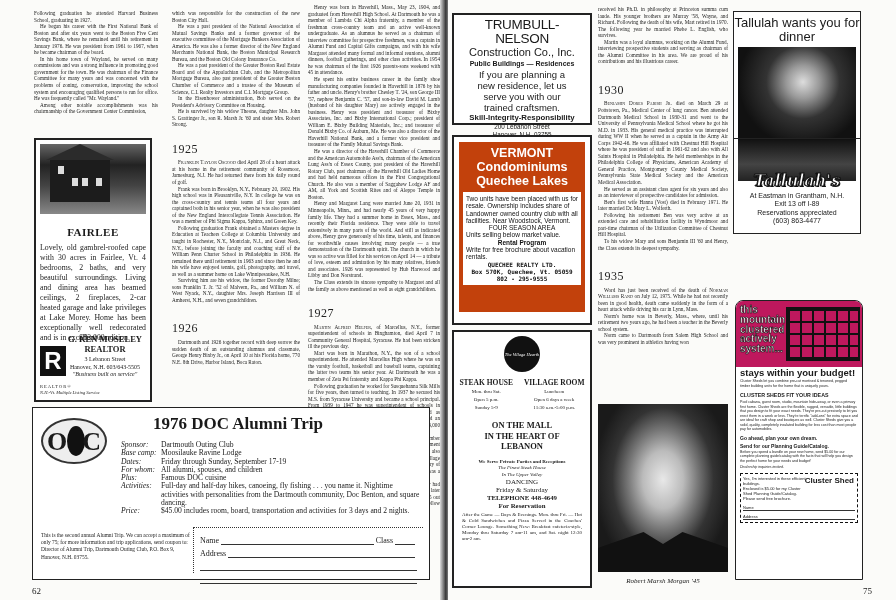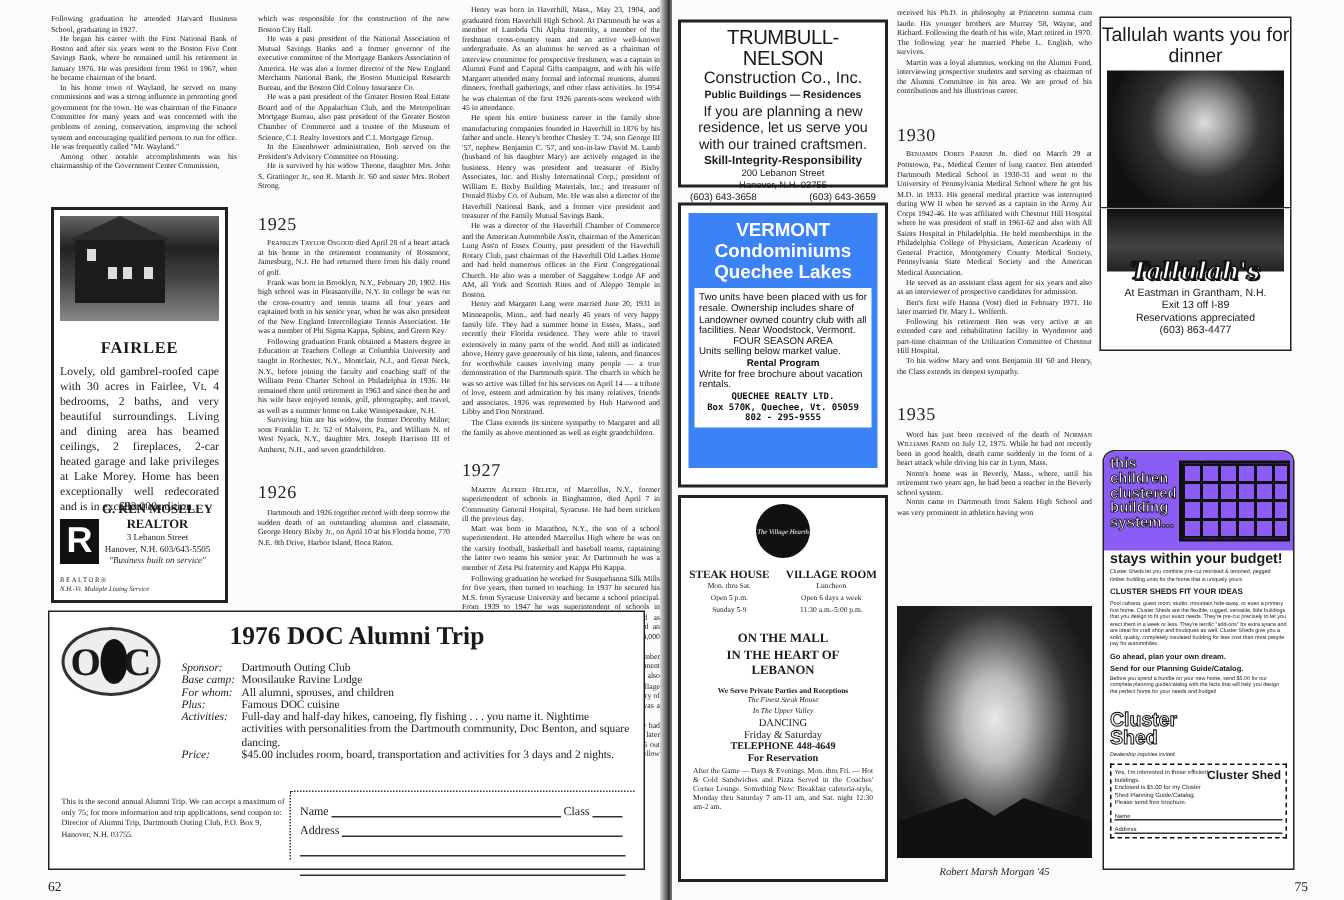--- a/index.html
+++ b/index.html
@@ -37,30 +37,30 @@
 #ad-doc h2{position:absolute;left:120px;top:6px;font-size:17px;font-weight:bold}
 #ad-doc table{position:absolute;left:88px;top:33px;font-size:7.6px;line-height:8.3px;border-collapse:collapse;width:300px}
 #ad-doc td{vertical-align:top;padding:0}
 #ad-doc td.k{font-style:italic;width:40px;padding-right:3px}
 #ad-doc .info{position:absolute;left:8px;top:124px;width:150px;font-size:5.4px;line-height:7.2px}
 #ad-doc .coupon{position:absolute;left:160px;top:119px;right:6px;bottom:6px;border-left:1.5px dotted #333;border-top:1.5px dotted #333;padding:4px 6px;font-size:8px}
 .cl{display:flex;align-items:flex-end;height:13px}
 .cl .ln{flex:1;border-bottom:1px solid #333;margin:0 2px}
 .blank{height:13px;border-bottom:1px solid #333;margin-left:0}
 
-#ad-trumbull{position:absolute;left:452px;top:13px;width:140px;height:112px;border:2.5px solid #222;background:#fff;font-family:"Liberation Sans","DejaVu Sans",sans-serif;text-align:center;padding:3px 4px}
+#ad-trumbull{position:absolute;left:452px;top:13px;width:140px;height:112px;border:2.5px solid #222;background:#fff;font-family:"Liberation Sans","DejaVu Sans",sans-serif;text-align:center;padding:3px 15px}
 #ad-trumbull .t1{font-size:13.5px;line-height:14px;letter-spacing:-.3px}
 #ad-trumbull .t2{font-size:11px;line-height:13px}
 #ad-trumbull .t3{font-size:7px;line-height:10px;font-weight:bold}
 #ad-trumbull .t4{font-size:9.5px;line-height:11px}
 #ad-trumbull .t5{font-size:7.8px;line-height:10px;font-weight:bold}
 #ad-trumbull .t6{font-size:6.3px;line-height:8px}
 #ad-trumbull .phones{display:flex;justify-content:space-between;font-size:6.5px;padding:0 2px}
 #ad-vermont{position:absolute;left:452px;top:135px;width:140px;height:190px;border:2px solid #222;background:#fff;padding:5px}
-#ad-vermont .dark{background:#3b82f6;color:#fff;height:170px;padding:4px;font-family:"Liberation Sans","DejaVu Sans",sans-serif}
+#ad-vermont .dark{background:#c2410c;color:#fff;height:170px;padding:4px;font-family:"Liberation Sans","DejaVu Sans",sans-serif}
 #ad-vermont .hd{text-align:center;font-weight:bold;font-size:12.5px;line-height:14px}
 #ad-vermont .box{background:#fff;color:#111;margin-top:4px;padding:3px;font-size:6.5px;line-height:7.3px}
 #ad-vermont .box .c{text-align:center}
 #ad-vermont .box b{font-weight:bold}
 #ad-vermont .rl{font-weight:bold;text-align:center;font-size:6px;line-height:7px;font-family:"DejaVu Sans Mono",monospace}
 #ad-village{position:absolute;left:452px;top:330px;width:140px;height:258px;border:2px solid #222;background:#fff;text-align:center}
 #ad-village .pot{margin:4px auto 0;width:36px;height:36px;border-radius:50%;background:#111;color:#fff;font-size:4.5px;font-style:italic;display:flex;align-items:center;justify-content:center;line-height:5px}
 #ad-village .cols{display:flex;justify-content:space-around;margin-top:6px}
 #ad-village .cols div{font-size:5px;line-height:8px}
 #ad-village .cols .h{font-size:7.5px;font-weight:bold;line-height:10px}
@@ -72,21 +72,21 @@
 #ad-village .m5{font-size:5px;line-height:6.2px;text-align:justify;padding:2px 8px}
 
 #ad-tallulah{position:absolute;left:733px;top:11px;width:128px;height:128px;border:1.5px solid #222;background:#fff;overflow:hidden}
 #ad-tallulah .hd{text-align:center;font-family:"Liberation Sans","DejaVu Sans",sans-serif;font-size:13px;line-height:14px;margin-top:4px}
 #ad-tallulah .photo{margin:3px 4px 0;height:100px;background:radial-gradient(ellipse at 55% 35%,#ddd 0,#999 18%,#333 40%,#111 70%);position:relative}
 #ad-tallulah2{position:absolute;left:733px;top:139px;width:128px;height:95px;border:1.5px solid #222;border-top:none;background:#fff;overflow:hidden}
 #ad-tallulah2 .photo2{margin:0 4px;height:42px;background:linear-gradient(180deg,#111,#444 60%,#222)}
 #ad-tallulah2 .script{text-align:center;font-family:"DejaVu Serif",serif;font-style:italic;font-weight:bold;font-size:16px;margin-top:-10px;position:relative;color:#fff;-webkit-text-stroke:1px #111;text-shadow:1px 1px 0 #111,-1px 0 0 #111}
 #ad-tallulah2 .info{text-align:center;font-family:"Liberation Sans","DejaVu Sans",sans-serif;font-size:7px;line-height:8.3px;margin-top:2px}
 #ad-cluster{position:absolute;left:735px;top:300px;width:128px;height:280px;border:1.5px solid #222;border-radius:8px 8px 0 0;background:#fff;font-family:"Liberation Sans","DejaVu Sans",sans-serif;overflow:hidden}
-#ad-cluster .top{height:66px;position:relative;background:#8b5cf6}
+#ad-cluster .top{height:66px;position:relative;background:#be185d}
 #ad-cluster .big{position:absolute;left:4px;top:4px;font-size:10px;line-height:9.8px;color:#fff;-webkit-text-stroke:.6px #111;font-weight:bold}
 #ad-cluster .frame{position:absolute;left:50px;top:6px;width:74px;height:54px;border:2px solid #111;background:repeating-linear-gradient(90deg,#111 0 2px,transparent 2px 12px),repeating-linear-gradient(0deg,#111 0 2px,transparent 2px 12px)}
 #ad-cluster .budget{font-size:9.5px;font-weight:bold;padding:0 4px}
 #ad-cluster .sm{font-size:3.6px;line-height:4.5px;padding:1px 4px}
 #ad-cluster .h2{font-size:5.3px;font-weight:bold;padding:3px 4px 1px}
 #ad-cluster .h3{font-size:5px;font-weight:bold;padding:2px 4px 0;line-height:6px}
 #ad-cluster .logo{display:flex;align-items:flex-end;padding:2px 4px;height:36px}
 #ad-cluster .logo span{font-size:13px;line-height:12px;font-weight:bold;color:#fff;-webkit-text-stroke:.7px #111}
 #ad-cluster .coupon{margin:2px 4px 0;border:1.2px dashed #111;height:50px;position:relative;font-size:4px;padding:2px}
 #ad-cluster .coupon .cs{position:absolute;right:3px;top:2px;font-size:8px;font-weight:bold}
@@ -176,20 +176,24 @@
       <tbody>
           <tr>
             <td class="k">Sponsor:</td>
             <td>Dartmouth Outing Club</td>
           </tr>
       <tr>
             <td class="k">Base camp:</td>
             <td>Moosilauke Ravine Lodge</td>
           </tr>
       <tr>
+            <td class="k">Dates:</td>
+            <td>Friday through Sunday, September 17-19</td>
+          </tr>
+      <tr>
             <td class="k">For whom:</td>
             <td>All alumni, spouses, and children</td>
           </tr>
       <tr>
             <td class="k">Plus:</td>
             <td>Famous DOC cuisine</td>
           </tr>
       <tr>
             <td class="k">Activities:</td>
             <td>Full-day and half-day hikes, canoeing, fly fishing . . . you name it. Nightime activities with personalities from the Dartmouth community, Doc Benton, and square dancing.</td>
@@ -321,40 +325,34 @@
     <div>Exit 13 off I-89</div>
     <div>Reservations appreciated</div>
     <div>(603) 863-4477</div>
   </div>
 </div>
 
 <div id="ad-cluster">
   <div class="top">
     <div class="big">
       <div>this</div>
-        <div>children</div>
+        <div>mountain</div>
         <div>clustered</div>
-        <div>building</div>
+        <div>actively</div>
         <div>system...</div>
     </div>
     <div class="frame"></div>
   </div>
   <div class="budget">stays within your budget!</div>
   <div class="sm">Cluster Sheds let you combine pre-cut mortised &amp; tenoned, pegged timber building units for the home that is uniquely yours.</div>
   <div class="h2">CLUSTER SHEDS FIT YOUR IDEAS</div>
   <div class="sm">Pool cabana, guest room, studio, mountain hide-away, or even a primary first home. Cluster Sheds are the flexible, rugged, versatile, little buildings that you design to fit your exact needs. They're pre-cut precisely to let you erect them in a week or less. They're terrific "add-ons" for extra space and are ideal for craft shop and boutiques as well. Cluster Sheds give you a solid, quality, completely insulated building for less cost than most people pay for automobiles.</div>
   <div class="h3">Go ahead, plan your own dream.</div>
   <div class="h3">Send for our Planning Guide/Catalog.</div>
   <div class="sm">Before you spend a bundle on your new home, send $5.00 for our complete planning guide/catalog with the facts that will help you design the perfect home for your needs and budget!</div>
-  <div class="logo">
-      <div>
-        <span style="display:block">Cluster</span>
-        <span style="display:block">Shed</span>
-      </div>
-    </div>
   <div class="sm" style="font-style:italic">Dealership inquiries invited.</div>
   <div class="coupon">
     <div class="cs">Cluster Shed</div>
     <div style="width:60%">Yes, I'm interested in these efficient buildings.</div>
     <div style="width:60%">Enclosed is $5.00 for my Cluster Shed Planning Guide/Catalog.</div>
     <div style="width:60%">Please send free brochure.</div>
     <div style="border-bottom:.5px solid #333;margin-top:4px">Name</div>
     <div style="border-bottom:.5px solid #333;margin-top:3px">Address</div>
   </div>
 </div>

